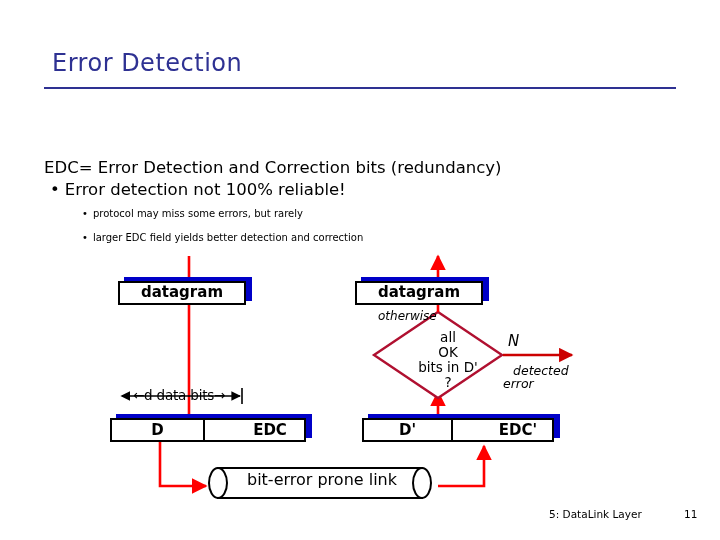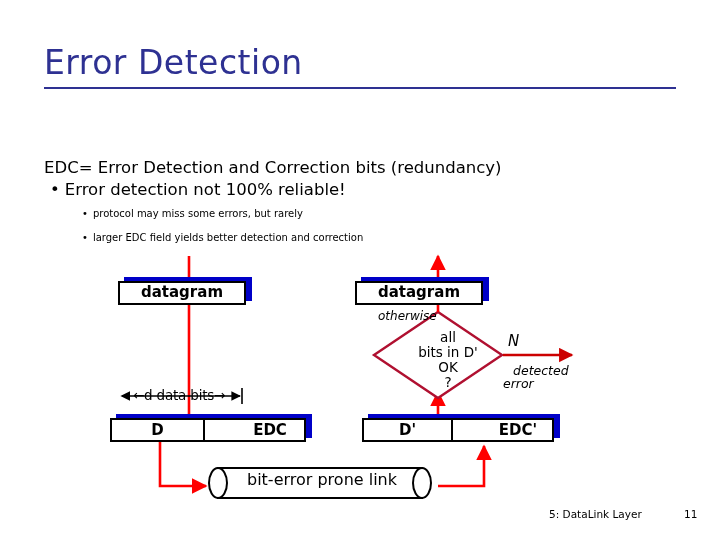--- a/index.html
+++ b/index.html
@@ -12,24 +12,24 @@
     height: 540px;
     position: relative;
     overflow: hidden;
     font-family: "DejaVu Sans", sans-serif;
     color: #000000;
   }
 
   
   #slide-title {
     position: absolute;
-    left: 44px;
+    left: 52px;
     top: 42px;
     width: 632px;
-    font-size: 33px;
+    font-size: 24px;
     line-height: 42px;
     color: #2e3192;
     letter-spacing: 0.5px;
     white-space: nowrap;
   }
   #title-underline {
     position: absolute;
     left: 44px;
     top: 87px;
     width: 632px;
@@ -298,22 +298,22 @@
     <span class="cell-d">D'</span>
     <span class="cell-edc">EDC'</span>
   </div>
 
   <div id="label-ddatabits">←d data bits→</div>
 
   <div class="dlabel" id="label-otherwise">otherwise</div>
 
   <div class="diamond-text">
     <div>all</div>
+    <div>OK</div>
     <div>bits in D'</div>
-    <div>OK</div>
     <div>?</div>
   </div>
 
   <div class="dlabel" id="label-n">N</div>
   <div class="dlabel" id="label-detected">detected</div>
   <div class="dlabel" id="label-error">error</div>
 
   <div id="link-label">bit-error prone link</div>
 </div>
 

